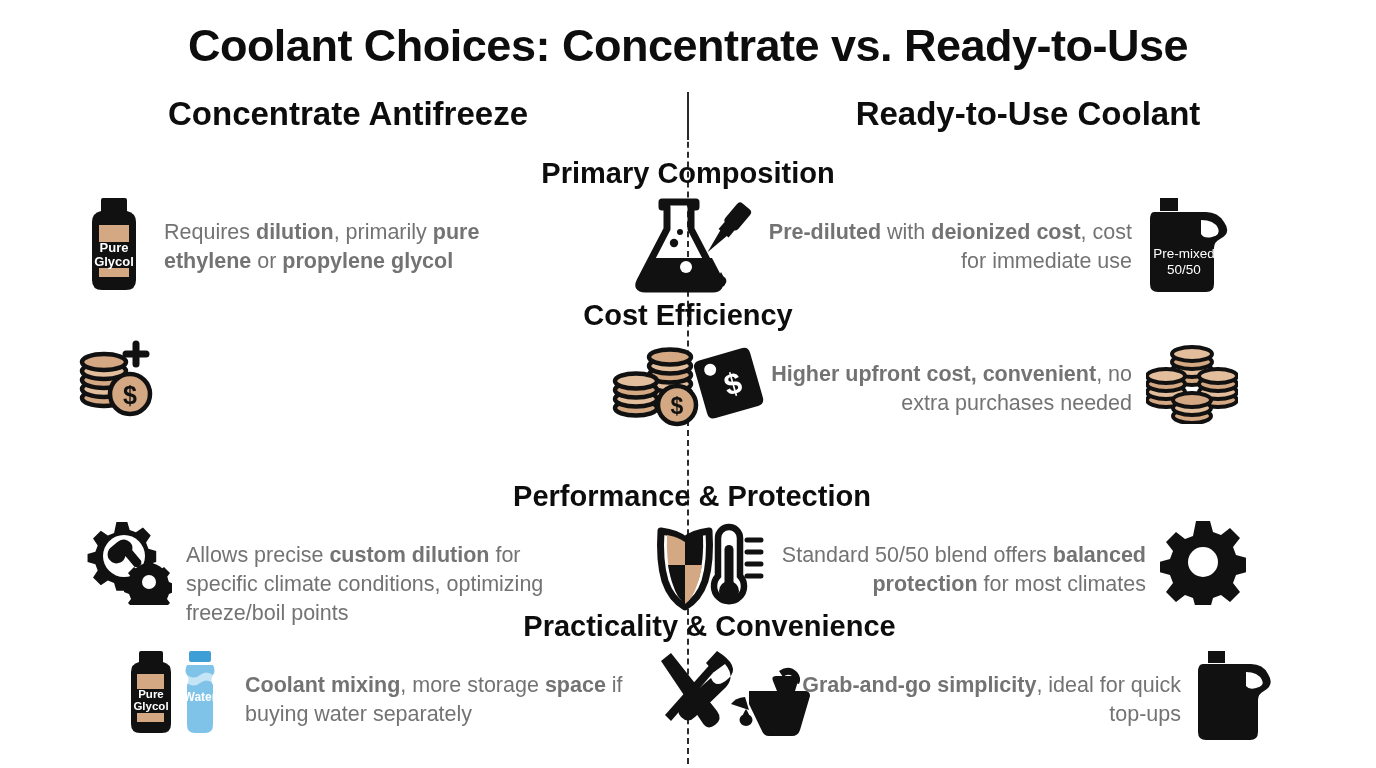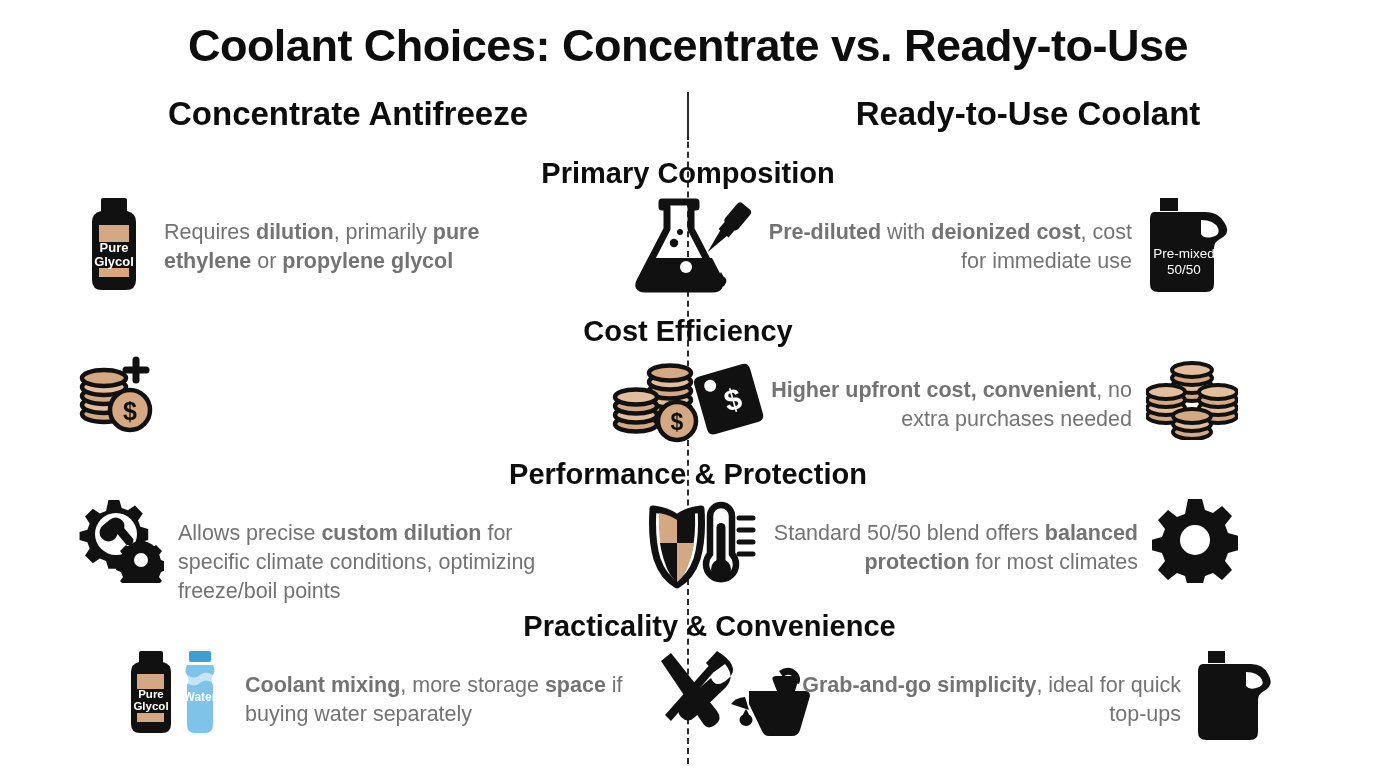--- a/index.html
+++ b/index.html
@@ -35,22 +35,22 @@
     border-left: 2px dashed #2b2b2b;
   }
   .divider-solid {
     position: absolute; left: 687px; top: 92px; width: 2px; height: 48px;
     background: #2b2b2b;
   }
 
   
   .row { position: absolute; left: 0; width: 1376px; }
   .row-1 { top: 158px; }
-  .row-2 { top: 316px; }
-  .row-3 { top: 459px; }
+  .row-2 { top: 300px; }
+  .row-3 { top: 481px; padding-left: 8px; }
   .row-4 { top: 611px; padding-left: 43px; }
 
   .section-title {
     text-align: center;
     font-size: 29px; font-weight: bold; color: #0d0d0d;
     line-height: 1.05;
   }
 
   .row-body {
     position: relative;

